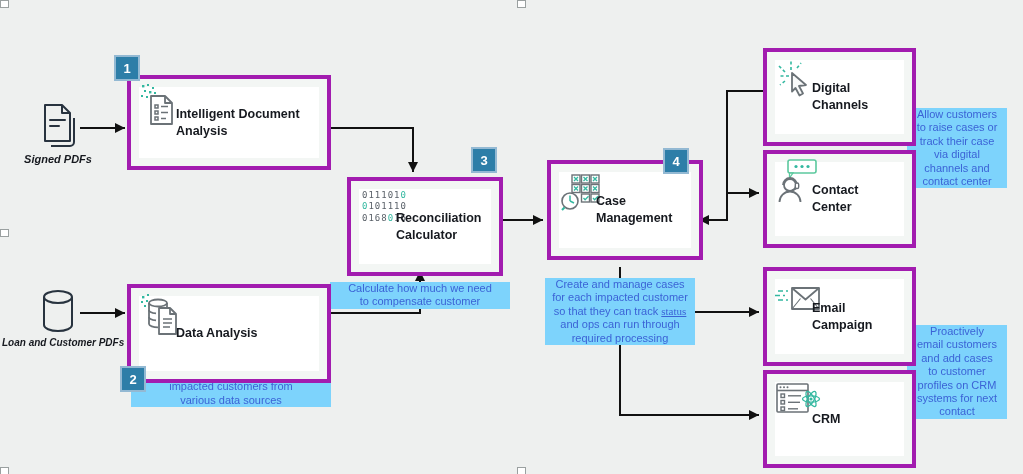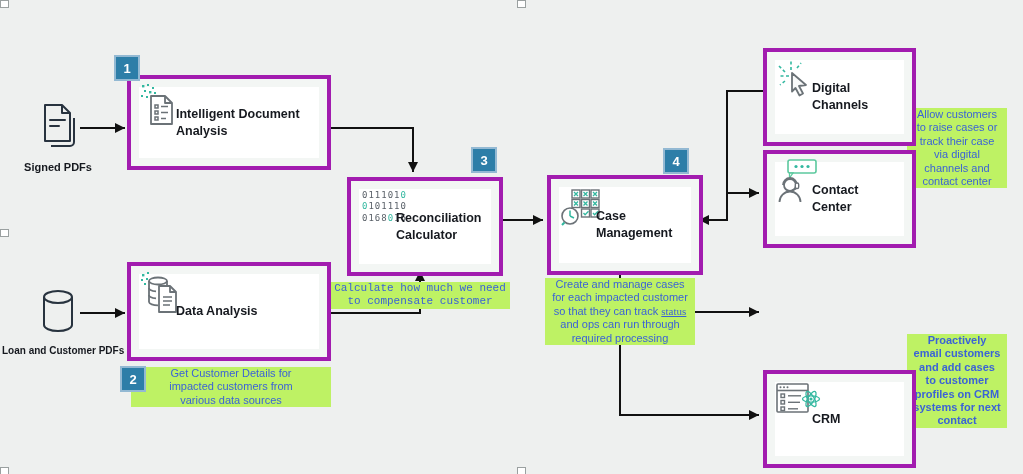--- a/index.html
+++ b/index.html
@@ -2,21 +2,21 @@
 <html><head>
 <meta charset="utf-8">
 <style>
   html,body{margin:0;padding:0;}
   #canvas{
     position:relative; width:1023px; height:474px; overflow:hidden;
     background:#eef0ef; font-family:"Liberation Sans", sans-serif;
   }
   #wires{position:absolute;left:0;top:0;z-index:1;}
   .anno{
-    position:absolute; z-index:2; background:#bef264;
+    position:absolute; z-index:2; background:#7dd3fc;
     color:#3b63d6; font-size:11px; line-height:1.22; text-align:center;
     white-space:pre-line;
   }
   .anno u{text-decoration:underline;font-family:Liberation Serif, serif;}
   .svc-box{
     position:absolute; z-index:3; border:4px solid #a21caf; background:#f3f6f4;
   }
   .svc-inner{position:absolute; left:8px; top:8px; right:8px; bottom:8px; background:#ffffff;}
   .svc-icon{position:absolute; z-index:4;}
   .svc-label{
@@ -25,21 +25,21 @@
     font-size:12.5px; font-weight:700; color:#16191f; line-height:1.35;
     white-space:pre-line;
   }
   .badge{
     position:absolute; z-index:5; width:22px; height:22px;
     background:#2d7ea8; border:2px solid #93b9d3;
     color:#ffffff; font-size:13px; font-weight:700;
     display:flex; align-items:center; justify-content:center;
   }
   .source{position:absolute; z-index:2; text-align:center;}
-  .source-label{font-size:10px; font-weight:700; color:#16191f; margin-top:8px; white-space:nowrap;}
+  .source-label{font-size:10px; font-weight:700; color:#16191f; margin-top:0; white-space:nowrap;font-style:italic;}
   .handle{
     position:absolute; z-index:6; width:7px; height:6px;
     background:#ffffff; border:1px solid #9aa0a0;
   }
   .binary{
     font-family:"DejaVu Sans Mono", monospace; font-size:9px; letter-spacing:1px;
     line-height:1.25; color:#5a6169; white-space:nowrap;
   }
   .binary .bt{color:#33b8a0;}
 </style>
@@ -129,21 +129,21 @@
             <path d="M20,28.5 H27"></path>
           <rect x="14" y="33" width="3" height="3"></rect>
             <path d="M20,34.5 H25"></path>
         </g>
       </svg>
     </span>
     <div class="svc-label">Intelligent Document
 Analysis</div>
   </div>
 
-  <div class="svc-box" style="left:127px;top:262px;width:196px;height:91px">
+  <div class="svc-box" style="left:127px;top:284px;width:196px;height:91px">
     <div class="svc-inner"></div>
     <span class="svc-icon" style="left:10px;top:6px">
       <svg width="38" height="42" viewBox="0 0 38 42">
         <g fill="#33b8a0">
           <rect x="1" y="2" width="2.4" height="2.4"></rect>
             <rect x="6" y="0" width="2" height="2"></rect>
           <rect x="0" y="7" width="2" height="2"></rect>
             <rect x="5" y="6" width="2" height="2"></rect>
           <rect x="3" y="11" width="2" height="2"></rect>
         </g>
@@ -169,21 +169,21 @@
     <div class="svc-inner"></div>
     <span class="svc-icon binary" style="left:11px;top:9px">
       <div><span>011101</span><span class="bt">0</span></div>
       <div><span class="bt">0</span><span>101110</span></div>
       <div><span>0168</span><span class="bt">0</span><span>16</span></div>
     </span>
     <div class="svc-label">Reconciliation
 Calculator</div>
   </div>
 
-  <div class="svc-box" style="left:547px;top:175px;width:148px;height:92px">
+  <div class="svc-box" style="left:547px;top:160px;width:148px;height:92px">
     <div class="svc-inner"></div>
     <span class="svc-icon" style="left:10px;top:10px">
       <svg width="40" height="38" viewBox="0 0 40 38">
         <g fill="#ffffff" stroke="#6b7277" stroke-width="1.4">
           <rect x="11" y="1" width="8" height="8"></rect>
             <rect x="20.5" y="1" width="8" height="8"></rect>
             <rect x="30" y="1" width="8" height="8"></rect>
           <rect x="11" y="10.5" width="8" height="8"></rect>
             <rect x="20.5" y="10.5" width="8" height="8"></rect>
             <rect x="30" y="10.5" width="8" height="8"></rect>
@@ -243,20 +243,39 @@
           <path d="M8,26 a7,7 0 0 1 14,0"></path>
           <path d="M22,27 a4,4 0 0 1 -4.5,3.8"></path>
         </g>
         <rect x="20.3" y="24" width="3.4" height="5.5" rx="1.6" fill="#ffffff" stroke="#6b7277" stroke-width="1.4"></rect>
       </svg>
     </span>
     <div class="svc-label">Contact
 Center</div>
   </div>
 
+  <div class="svc-box" style="left:763px;top:267px;width:145px;height:91px">
+    <div class="svc-inner"></div>
+    <span class="svc-icon" style="left:8px;top:14px">
+      <svg width="46" height="28" viewBox="0 0 46 28">
+        <g stroke="#33b8a0" stroke-width="1.6" stroke-dasharray="5 3" fill="none">
+          <path d="M3,6 H13"></path>
+            <path d="M0,10.5 H10"></path>
+            <path d="M3,15 H13"></path>
+        </g>
+        <g fill="#ffffff" stroke="#6b7277" stroke-width="1.8" stroke-linejoin="round">
+          <rect x="17" y="3" width="27" height="21"></rect>
+          <path d="M17,3 L30.5,14.5 L44,3" fill="none"></path>
+          <path d="M17,24 L25.5,13.5 M44,24 L35.5,13.5" fill="none" stroke-width="1.1"></path>
+        </g>
+      </svg>
+    </span>
+    <div class="svc-label">Email
+Campaign</div>
+  </div>
 
   <div class="svc-box" style="left:763px;top:370px;width:145px;height:90px">
     <div class="svc-inner"></div>
     <span class="svc-icon" style="left:8px;top:8px">
       <svg width="46" height="36" viewBox="0 0 46 36">
         <g fill="#ffffff" stroke="#6b7277" stroke-width="1.6">
           <rect x="2" y="2" width="31" height="28" rx="1"></rect>
           <path d="M2,8.5 H33"></path>
         </g>
         <g fill="#6b7277">
@@ -279,34 +298,34 @@
           <circle cx="36" cy="17" r="1.6" fill="#33b8a0" stroke="none"></circle>
         </g>
       </svg>
     </span>
     <div class="svc-label">CRM</div>
   </div>
 
   <div class="anno" style="left:131px;top:367px;width:200px;">Get Customer Details for
 impacted customers from
 various data sources</div>
-  <div class="anno" style="left:330px;top:282px;width:180px;font-family:Liberation Mono, monospace;">Calculate how much we need
+  <div class="anno" style="left:330px;top:282px;width:180px;">Calculate how much we need
 to compensate customer</div>
   <div class="anno" style="left:545px;top:278px;width:150px;">Create and manage cases
 for each impacted customer
 so that they can track <u>status</u>
 and ops can run through
 required processing</div>
   <div class="anno" style="left:907px;top:108px;width:100px;">Allow customers
 to raise cases or
 track their case
 via digital
 channels and
 contact center</div>
-  <div class="anno" style="left:907px;top:334px;width:100px;font-weight:bold;">Proactively
+  <div class="anno" style="left:907px;top:325px;width:100px;">Proactively
 email customers
 and add cases
 to customer
 profiles on CRM
 systems for next
 contact</div>
 
 </div>
 
 </body></html>

